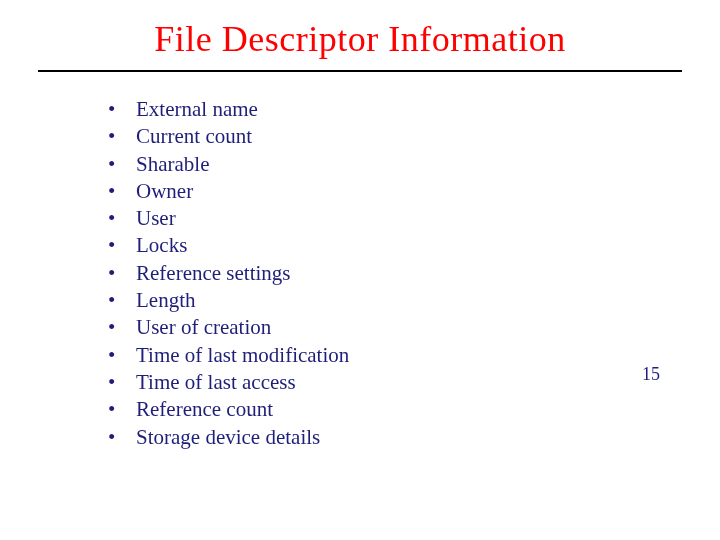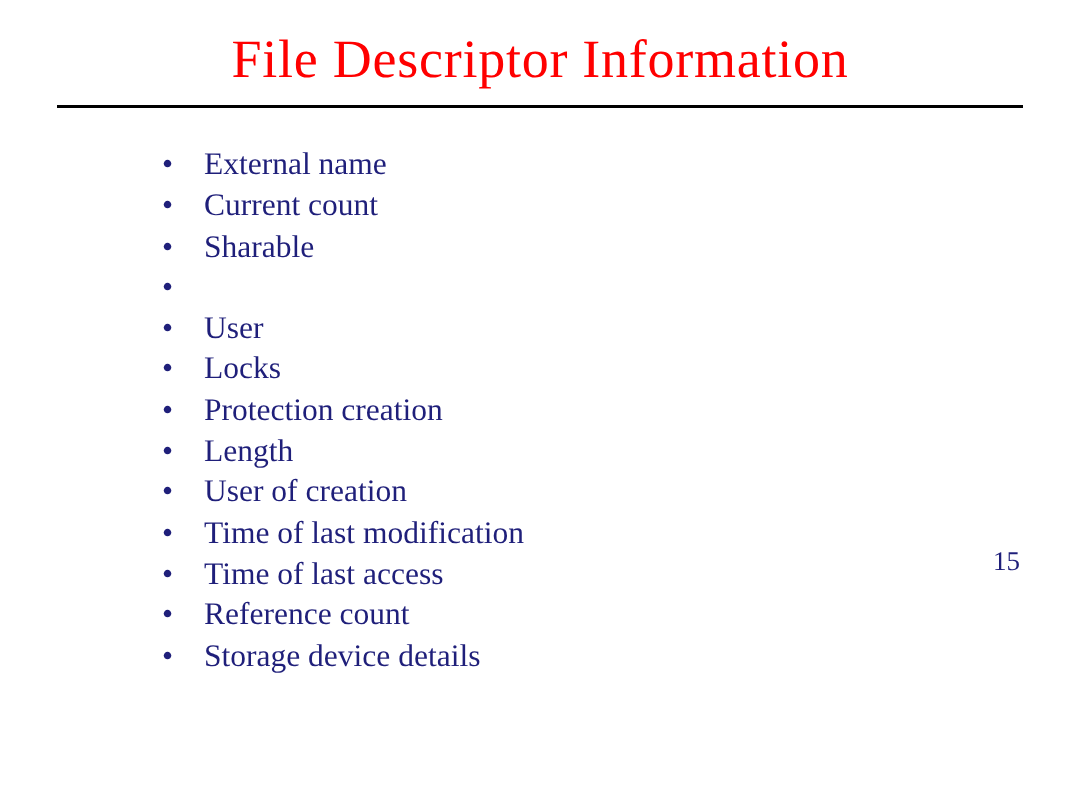--- a/index.html
+++ b/index.html
@@ -53,21 +53,21 @@
     color: #1f1f7a;
     width: 28px;
     flex-shrink: 0;
     font-size: 21px;
   }
   .bullet-text {
     color: #1f1f7a;
   }
   .page-number {
     position: absolute;
-    right: 40px;
+    right: 60px;
     bottom: 26px;
     color: #1f1f7a;
     font-size: 18px;
   }
 </style>
 </head>
 <body>
 
 <div class="slide">
   <h1 class="title">File Descriptor Information</h1>
@@ -81,32 +81,33 @@
       <li class="bullet-item">
         <span class="bullet-dot">•</span>
         <span class="bullet-text">Current count</span>
       </li>
       <li class="bullet-item">
         <span class="bullet-dot">•</span>
         <span class="bullet-text">Sharable</span>
       </li>
       <li class="bullet-item">
         <span class="bullet-dot">•</span>
+        <span class="bullet-text">Owner</span>
       </li>
       <li class="bullet-item">
         <span class="bullet-dot">•</span>
         <span class="bullet-text">User</span>
       </li>
       <li class="bullet-item">
         <span class="bullet-dot">•</span>
         <span class="bullet-text">Locks</span>
       </li>
       <li class="bullet-item">
         <span class="bullet-dot">•</span>
-        <span class="bullet-text">Protection creation</span>
+        <span class="bullet-text">Reference settings</span>
       </li>
       <li class="bullet-item">
         <span class="bullet-dot">•</span>
         <span class="bullet-text">Length</span>
       </li>
       <li class="bullet-item">
         <span class="bullet-dot">•</span>
         <span class="bullet-text">User of creation</span>
       </li>
       <li class="bullet-item">

